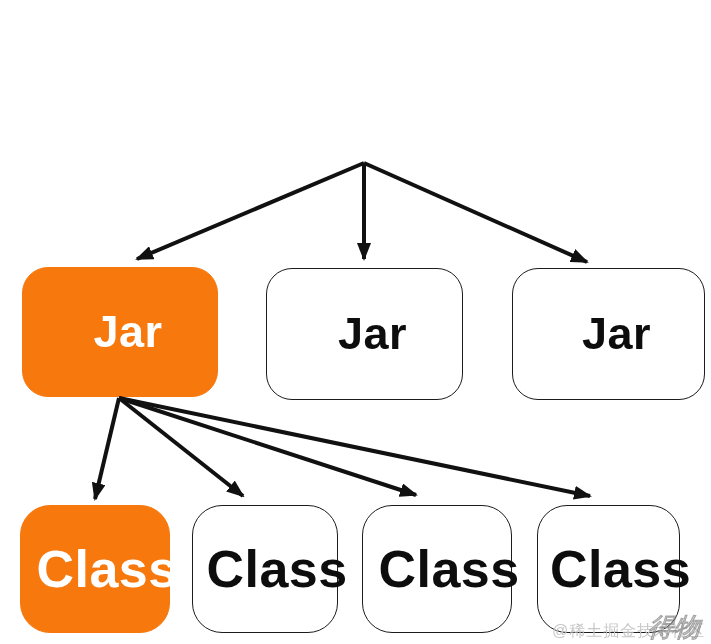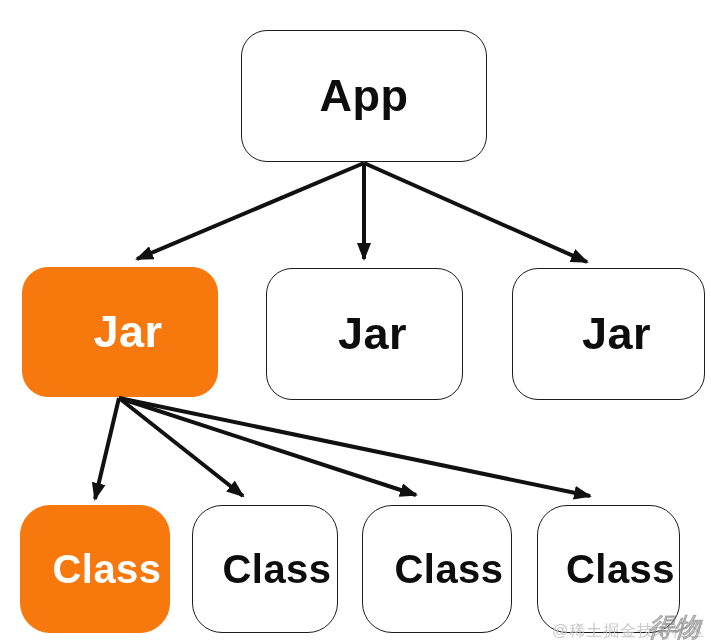--- a/index.html
+++ b/index.html
@@ -30,21 +30,21 @@
     color: #0d0d0d;
     letter-spacing: 0.5px;
   }
   .node.orange {
     background: #F7790D;
     border-color: #F7790D;
     color: #ffffff;
   }
   .lvl-top  { font-size: 45px; }
   .lvl-mid  { font-size: 45px; padding-left: 16px; }
-  .lvl-leaf { font-size: 40px; border-radius: 30px; padding-left: 24px; }
+  .lvl-leaf { font-size: 52px; border-radius: 30px; padding-left: 24px; }
 
   #node-app        { left: 241px; top: 30px;  width: 246px; height: 132px; }
   #node-jar-left   { left: 22px;  top: 267px; width: 196px; height: 130px; }
   #node-jar-middle { left: 266px; top: 268px; width: 197px; height: 132px; }
   #node-jar-right  { left: 512px; top: 268px; width: 193px; height: 132px; }
   #node-class-1    { left: 20px;  top: 505px; width: 150px; height: 128px; }
   #node-class-2    { left: 192px; top: 505px; width: 146px; height: 128px; }
   #node-class-3    { left: 362px; top: 505px; width: 150px; height: 128px; }
   #node-class-4    { left: 537px; top: 505px; width: 143px; height: 128px; }
 
@@ -76,23 +76,20 @@
     -webkit-text-stroke: 1px rgba(125,125,125,0.65);
     white-space: nowrap;
     transform: skewX(-4deg);
   }
 </style>
 </head>
 <body>
 
 <div class="canvas">
 
-  <div class="node lvl-top" id="node-app">
-    <span>App</span>
-  </div>
 
   <div class="node lvl-mid orange" id="node-jar-left">
     <span>Jar</span>
   </div>
 
   <div class="node lvl-mid" id="node-jar-middle">
     <span>Jar</span>
   </div>
 
   <div class="node lvl-mid" id="node-jar-right">

